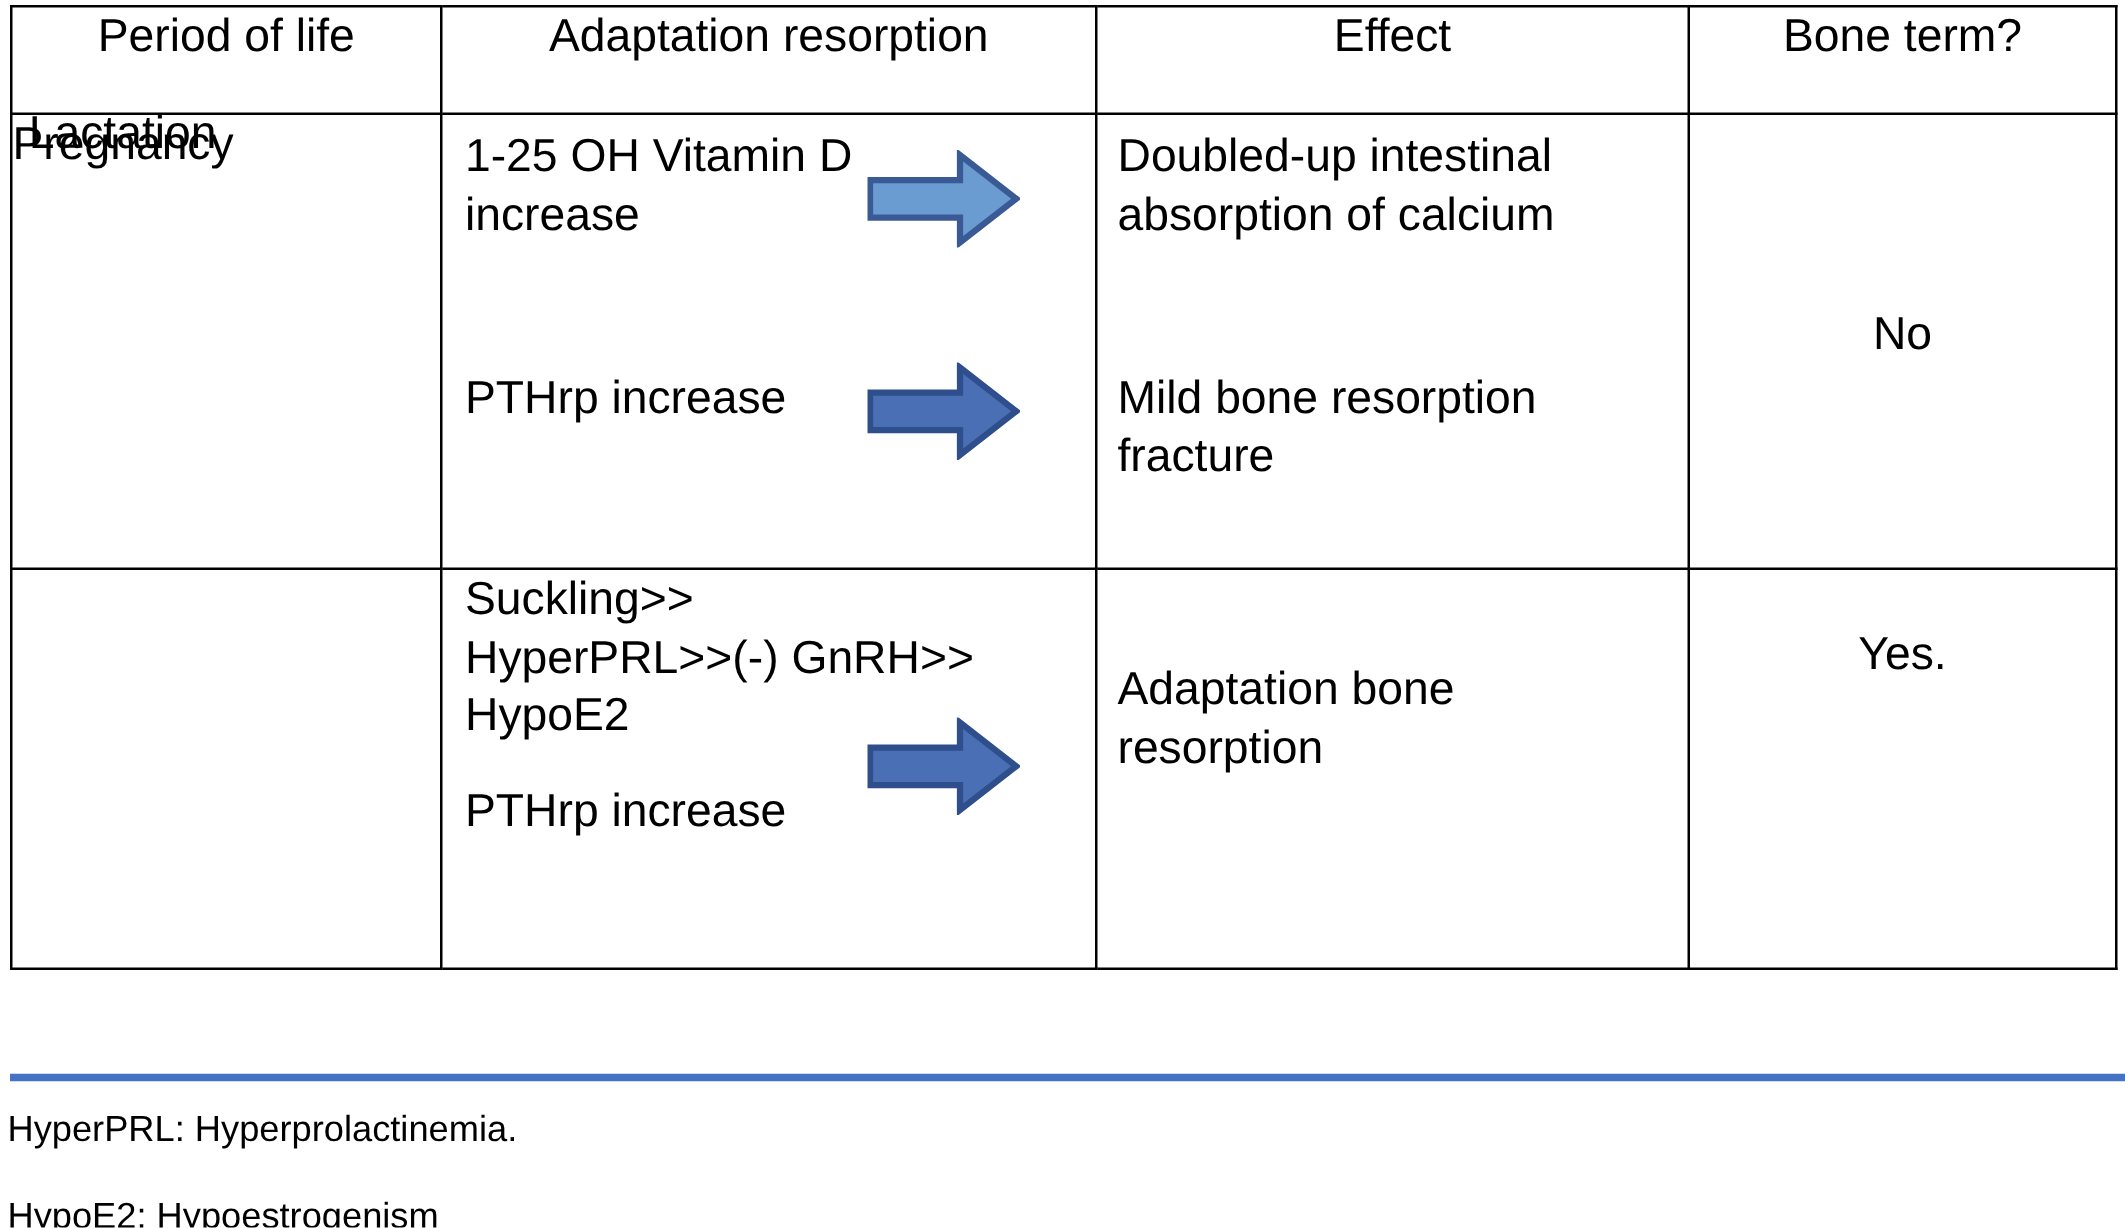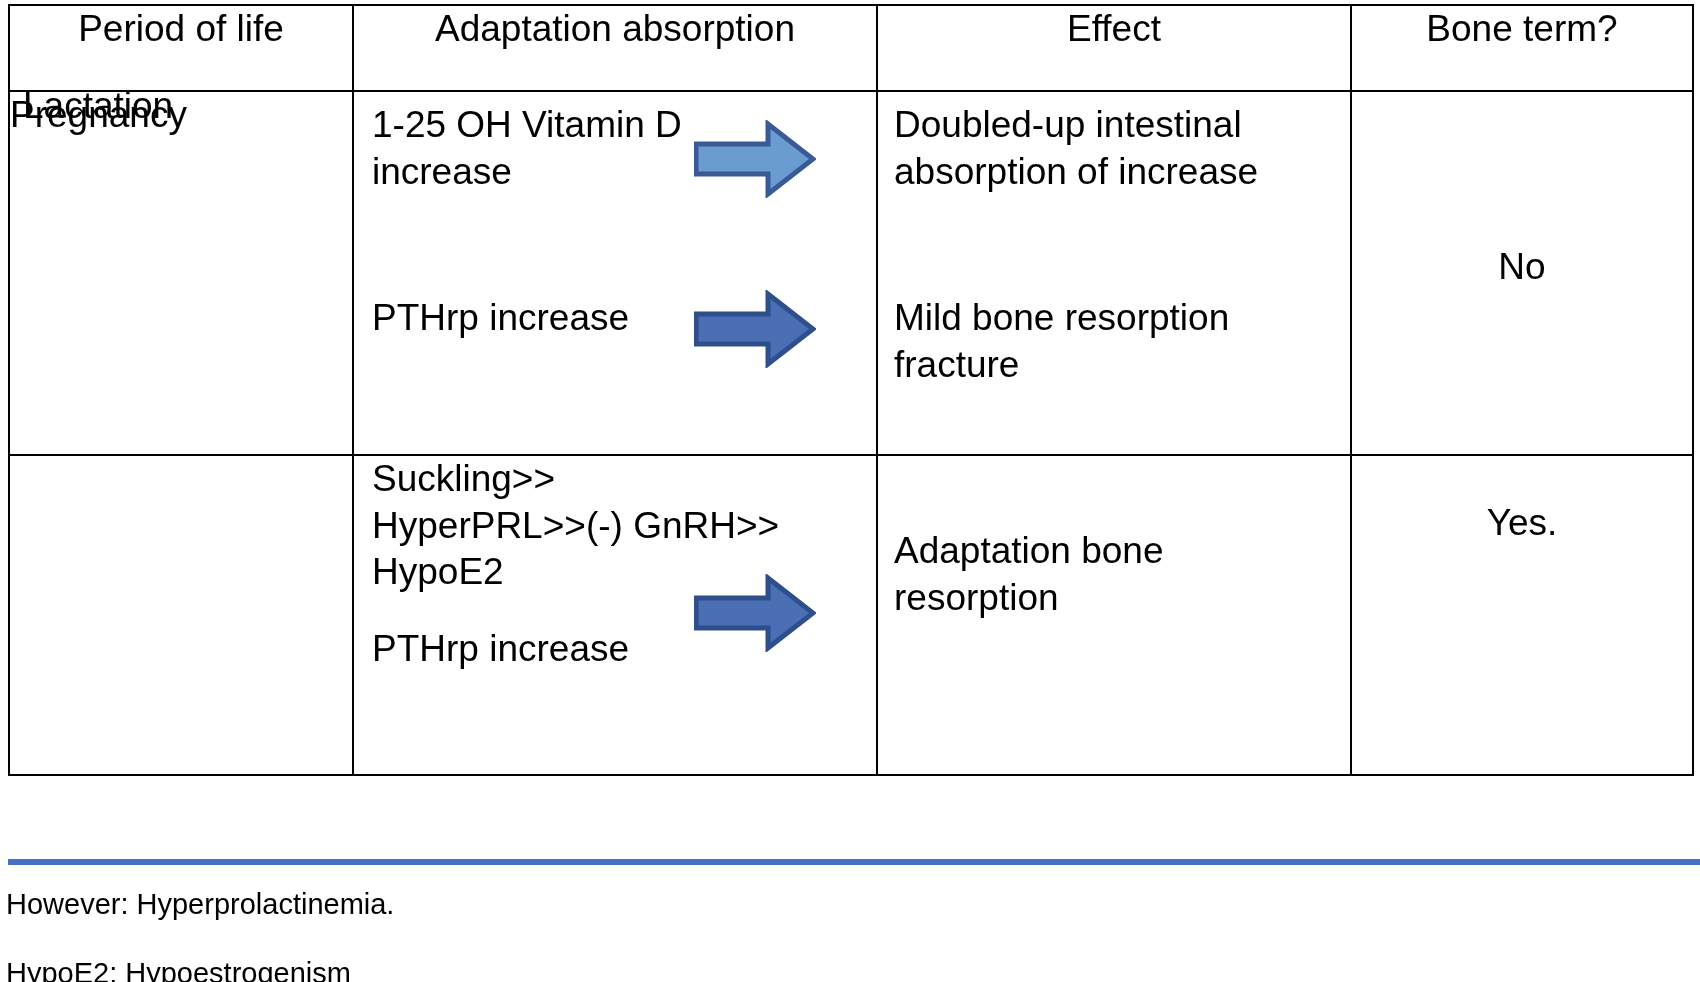--- a/index.html
+++ b/index.html
@@ -136,21 +136,21 @@
   <table class="bone-table">
     <colgroup>
       <col class="c1">
         <col class="c2">
         <col class="c3">
         <col class="c4">
     </colgroup>
     <thead>
       <tr>
         <th class="hdr-cell">Period of life</th>
-        <th class="hdr-cell">Adaptation absorption</th>
+        <th class="hdr-cell">Adaptation resorption</th>
         <th class="hdr-cell">Effect</th>
         <th class="hdr-cell">Bone term?</th>
       </tr>
     </thead>
     <tbody>
 
       <tr class="row-pregnancy">
 
         <td class="period-cell">Pregnancy</td>
 
@@ -165,21 +165,21 @@
           </span>
 
           <span class="arrow arrow-2">
             <svg width="122" height="78" viewBox="0 0 122 78" aria-hidden="true">
               <polygon points="2,24 74,24 74,4 119,39 74,74 74,54 2,54" fill="#4A6FB5" stroke="#2F4E8C" stroke-width="5" stroke-linejoin="miter"></polygon>
             </svg>
           </span>
         </td>
 
         <td class="effect-cell">
-          <div class="tb" style="left:16px; top:10px; width:400px;">Doubled-up intestinal absorption of increase</div>
+          <div class="tb" style="left:16px; top:10px; width:400px;">Doubled-up intestinal absorption of calcium</div>
           <div class="tb" style="left:16px; top:203px; width:400px;">Mild bone resorption fracture</div>
         </td>
 
         <td class="loss-cell">
           <div class="loss-no">No</div>
         </td>
       </tr>
 
       <tr class="row-lactation">
 
@@ -209,17 +209,17 @@
         </td>
       </tr>
 
 
     </tbody>
   </table>
 
   <div class="blue-rule"></div>
 
   <div class="footnotes">
-    <p class="footnote fn1">However: Hyperprolactinemia.</p>
+    <p class="footnote fn1">HyperPRL: Hyperprolactinemia.</p>
     <p class="footnote fn2">HypoE2: Hypoestrogenism</p>
   </div>
 
 </div>
 
 </body></html>

